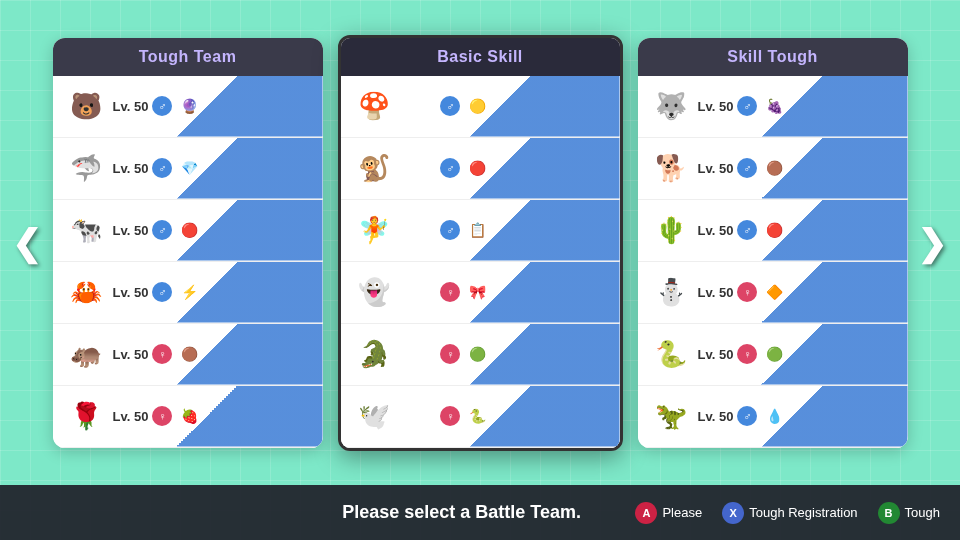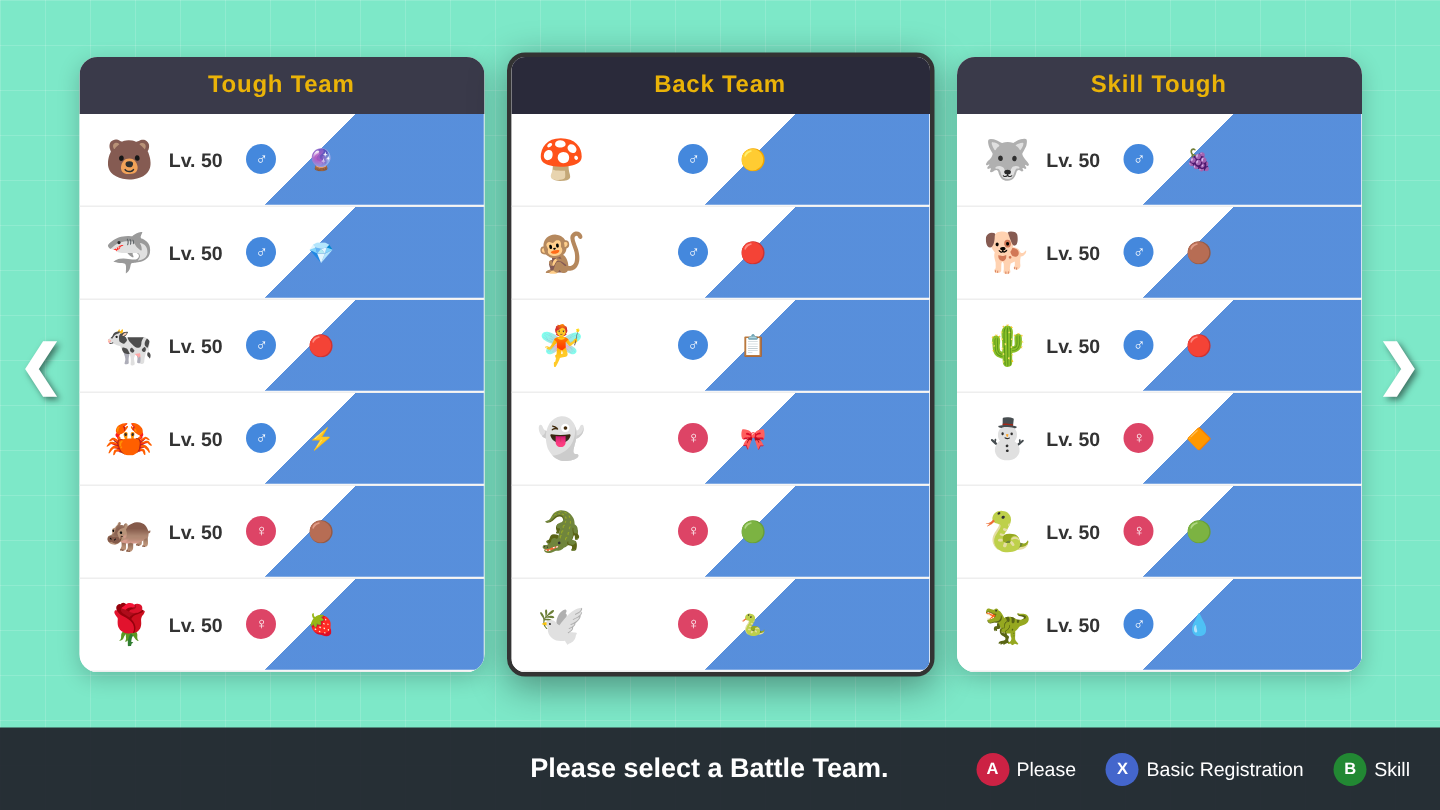--- a/index.html
+++ b/index.html
@@ -66,21 +66,21 @@
     }
 
     .team-panel.active {
       width: 285px;
       border: 3px solid #333;
       box-shadow: 0 6px 25px rgba(0,0,0,0.4);
     }
 
     .team-header {
       background: #3a3a4a;
-      color: #eab308;
+      color: #c4b5fd;
       text-align: center;
       font-size: 16px;
       font-weight: bold;
       padding: 10px;
       letter-spacing: 0.5px;
     }
 
     .team-header.active {
       background: #2a2a3a;
     }
@@ -119,21 +119,21 @@
       align-items: center;
       justify-content: center;
       font-size: 28px;
       flex-shrink: 0;
     }
 
     .pokemon-info {
       flex: 1;
       display: flex;
       align-items: center;
-      gap: 16px;
+      gap: 4px;
       z-index: 1;
       position: relative;
     }
 
     .lv-text {
       color: #333;
       font-size: 13px;
       font-weight: bold;
       white-space: nowrap;
     }
@@ -274,21 +274,21 @@
           <div class="pokemon-row">
             <div class="pokemon-sprite" style="font-size: 26px;">🌹</div>
             <div class="pokemon-info">
               <span class="lv-text" style="color: rgb(51, 51, 51);">Lv. 50</span>
               <div class="gender-icon gender-female">♀</div>
               <div class="held-item">🍓</div>
             </div>
           </div>
         </div>
         <div class="team-panel active">
-          <div class="team-header active">Back Team</div>
+          <div class="team-header active">Basic Skill</div>
           <div class="pokemon-row">
             <div class="pokemon-sprite" style="font-size: 26px;">🍄</div>
             <div class="pokemon-info">
               <span class="lv-text" style="color: white;">Lv. 50</span>
               <div class="gender-icon gender-male">♂</div>
               <div class="held-item">🟡</div>
             </div>
           </div>
           <div class="pokemon-row">
             <div class="pokemon-sprite" style="font-size: 26px;">🐒</div>
@@ -391,21 +391,21 @@
   <div class="bottom-bar">
     <div class="spacer"></div>
     <div class="instruction-text">Please select a Battle Team.</div>
     <div class="button-hints" id="button-hints-container">
         <div class="hint-btn">
           <div class="btn-circle" style="background: rgb(204, 34, 68);">A</div>
           <span>Please</span>
         </div>
         <div class="hint-btn">
           <div class="btn-circle" style="background: rgb(68, 102, 204);">X</div>
-          <span>Basic Registration</span>
+          <span>Tough Registration</span>
         </div>
         <div class="hint-btn">
           <div class="btn-circle" style="background: rgb(34, 136, 51);">B</div>
-          <span>Skill</span>
+          <span>Tough</span>
         </div>
       </div>
   </div>
 </div>
 
 </body></html>

